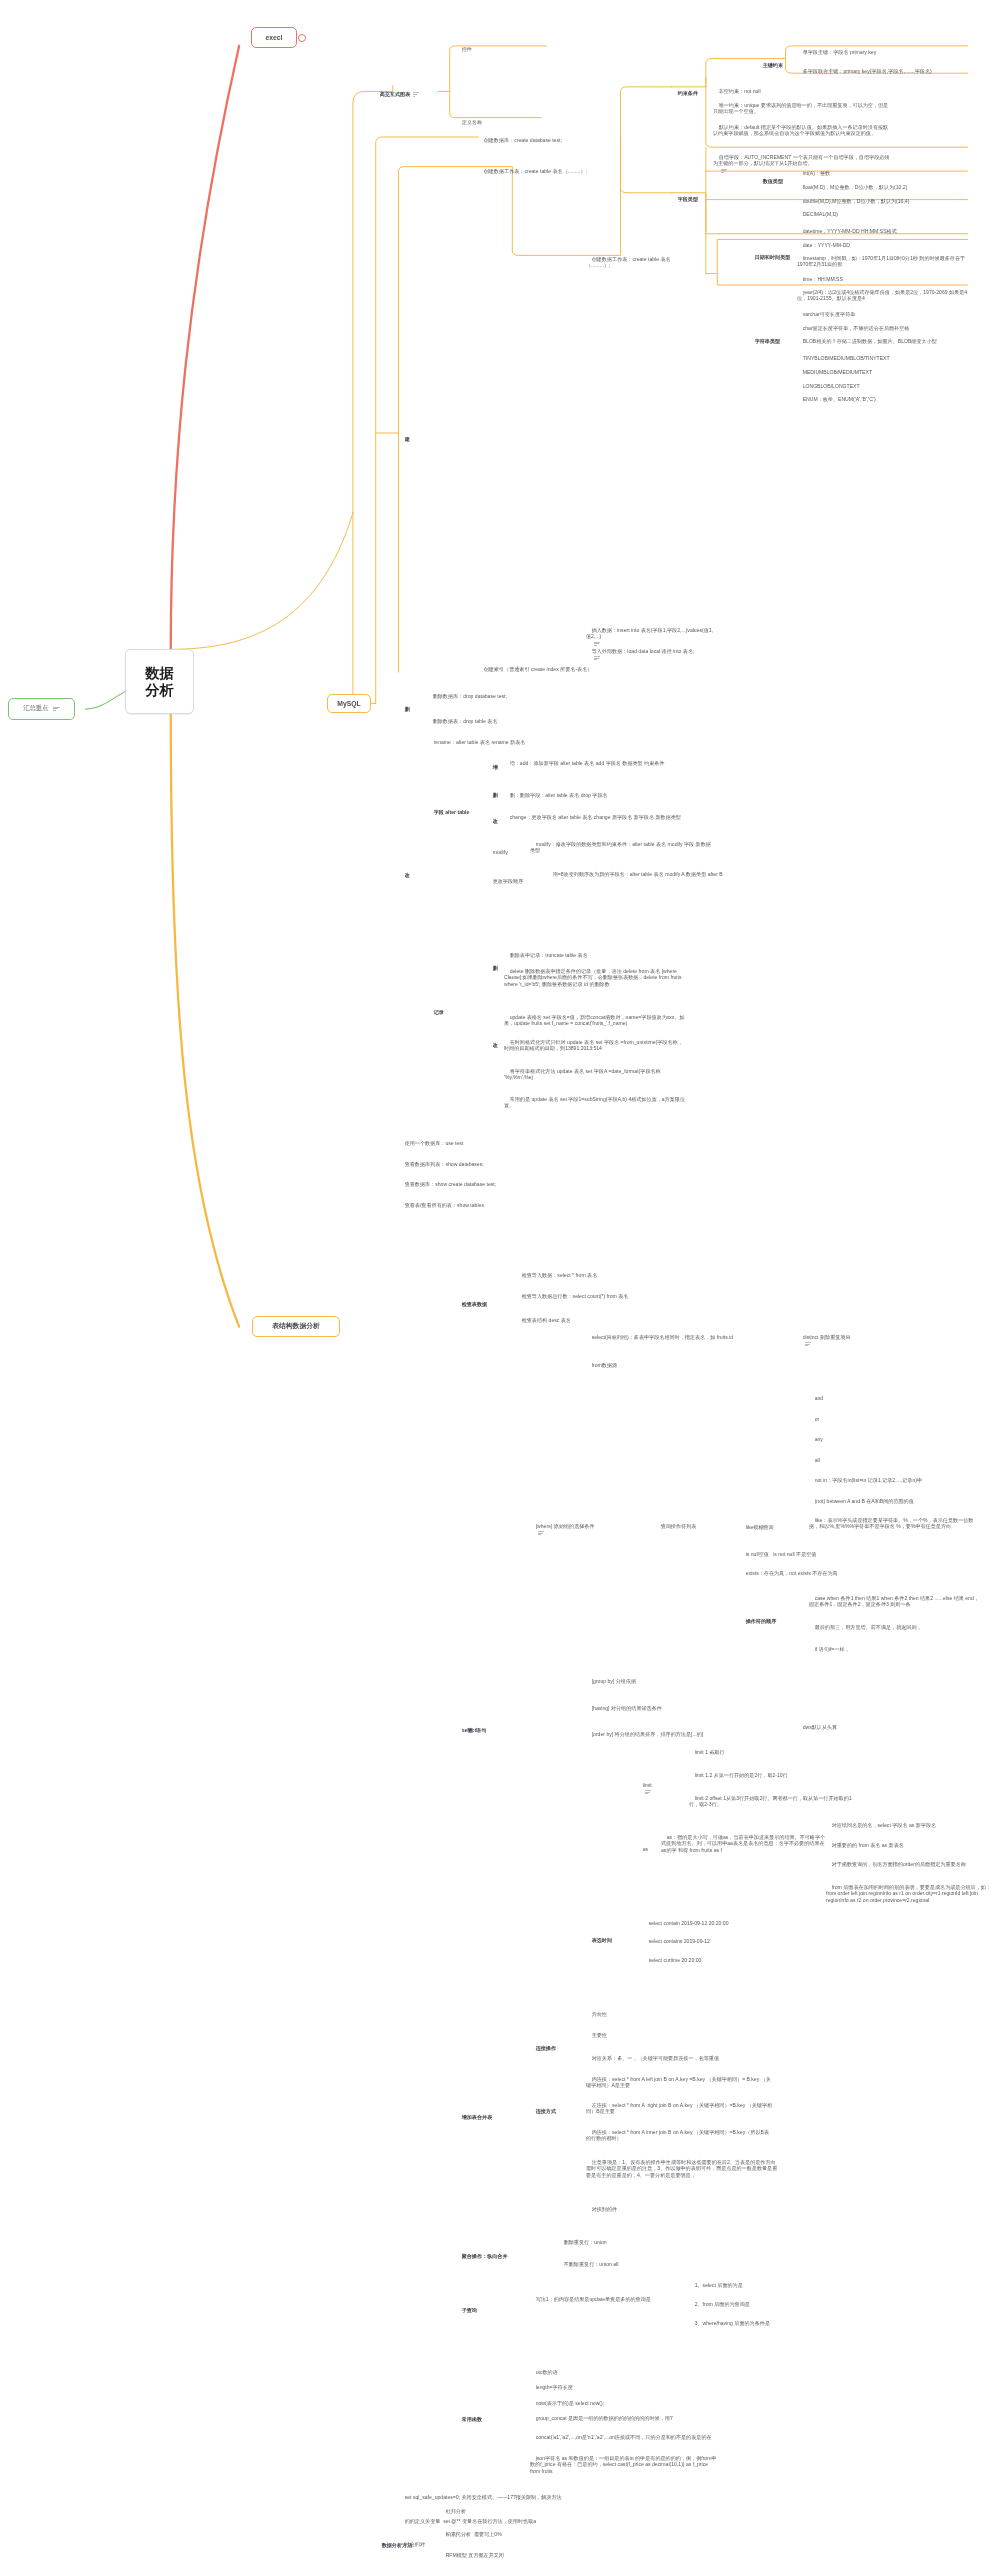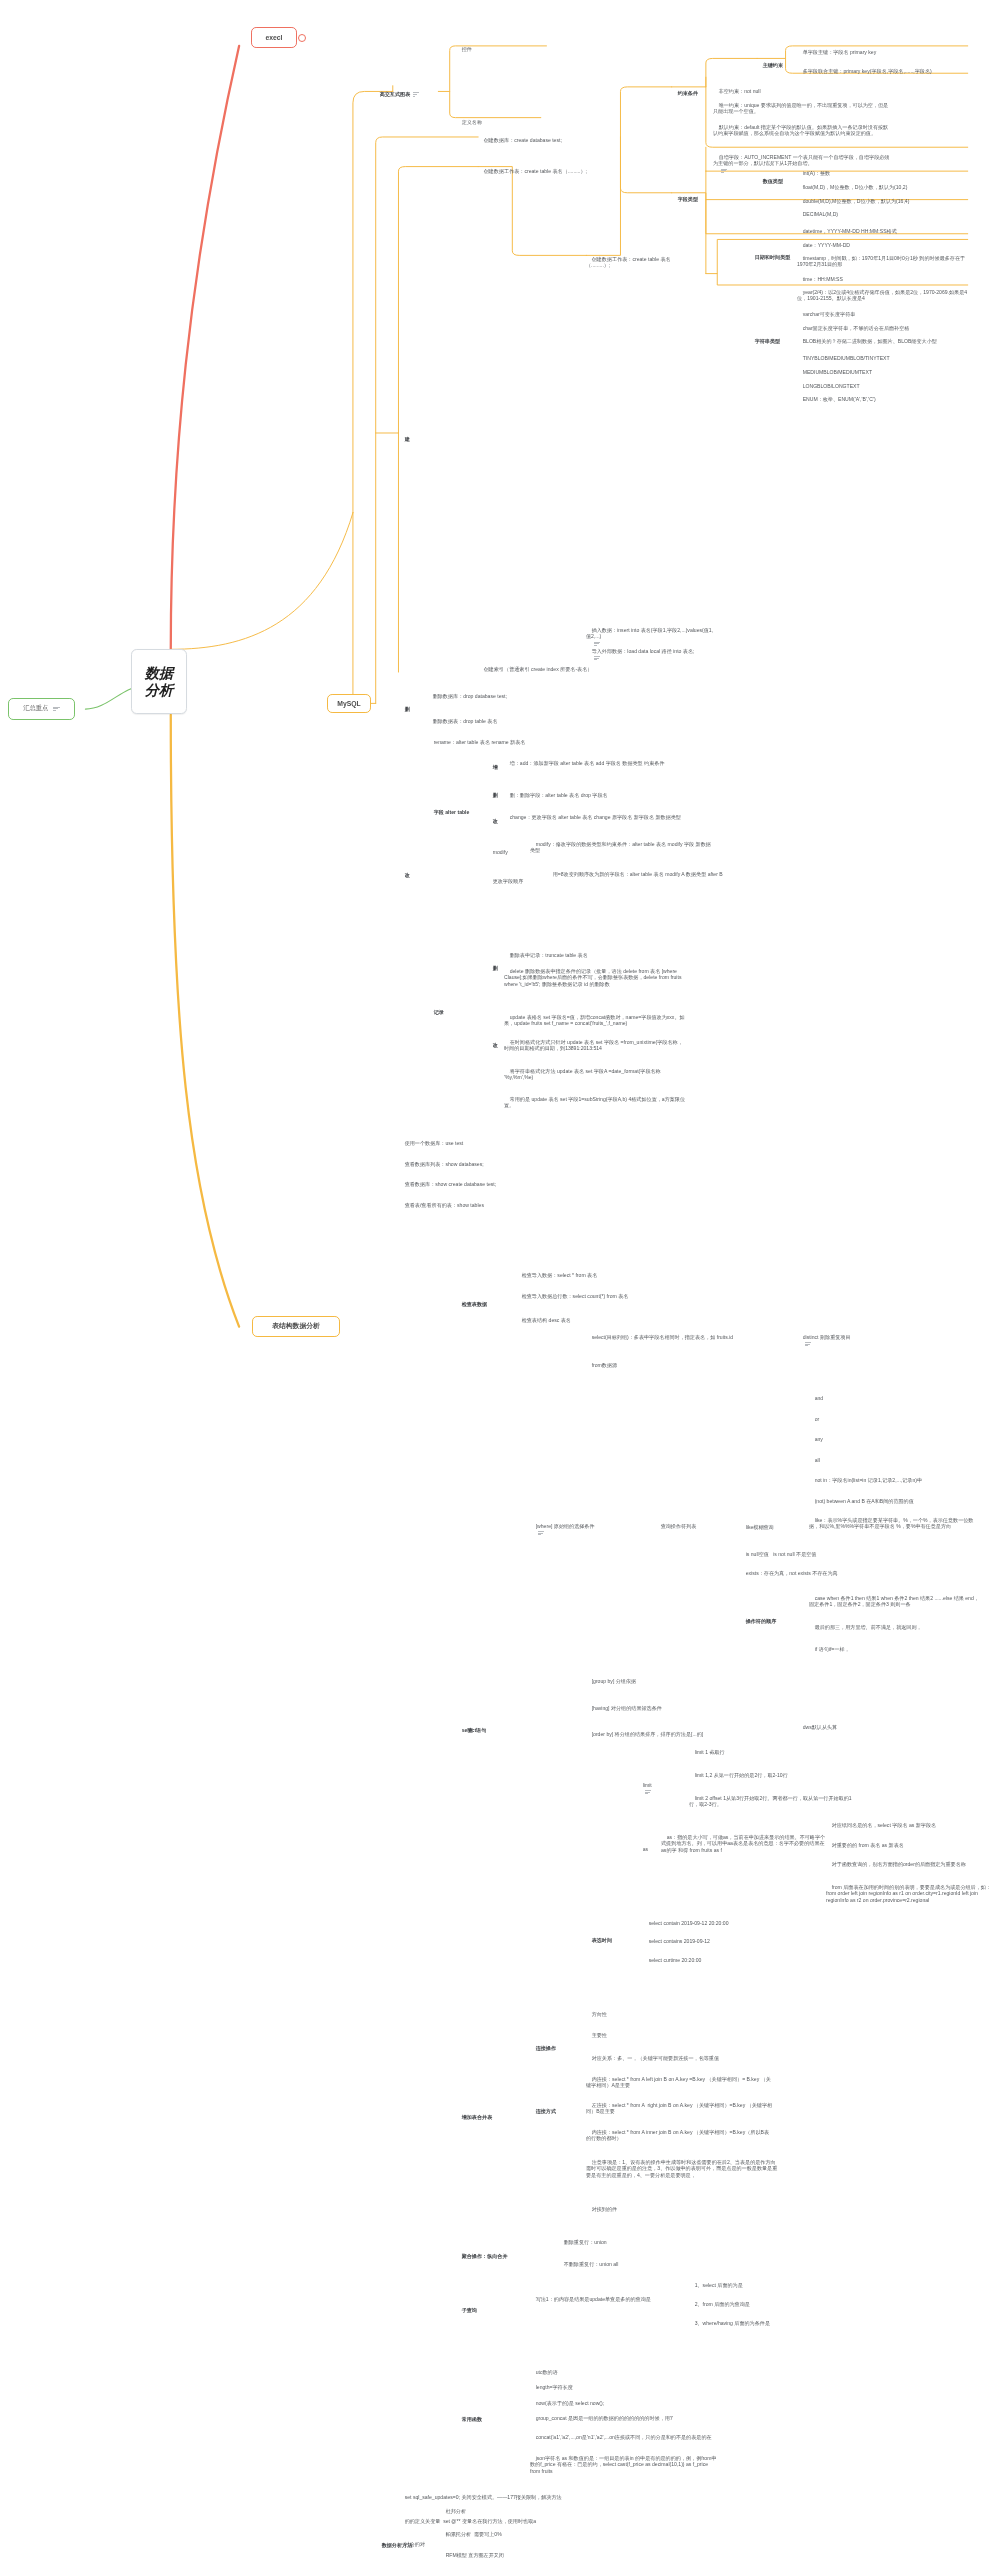--- a/index.html
+++ b/index.html
@@ -110,21 +110,21 @@
       <path d="M1240 300 L 1700 300"></path>
       <path d="M1240 300 L 1240 350 L 1700 350"></path>
       <path d="M1240 350 L 1240 410 L 1700 410"></path>
 
       <path d="M1180 338 L 1240 338 L 1240 480"></path>
       <path d="M1240 480 L 1260 480 L 1260 420 L 1700 420"></path>
       <path d="M1260 480 L 1260 500 L 1700 500"></path>
     </g>
   </svg>
 
-  <div class="node root" style="left:131px;top:649px;width:56px;height:65px;font-style:italic;">
+  <div class="node root" style="left:125px;top:649px;width:69px;height:65px;">
     <span style="white-space:pre-line;">数据
 分析</span>
   </div>
 
   <div class="node b-green" style="left:8px;top:698px;width:67px;height:21.6px;">
     <span>汇总重点</span>
     <span class="noteicon">
         <i></i>
         <i></i>
         <i></i>

